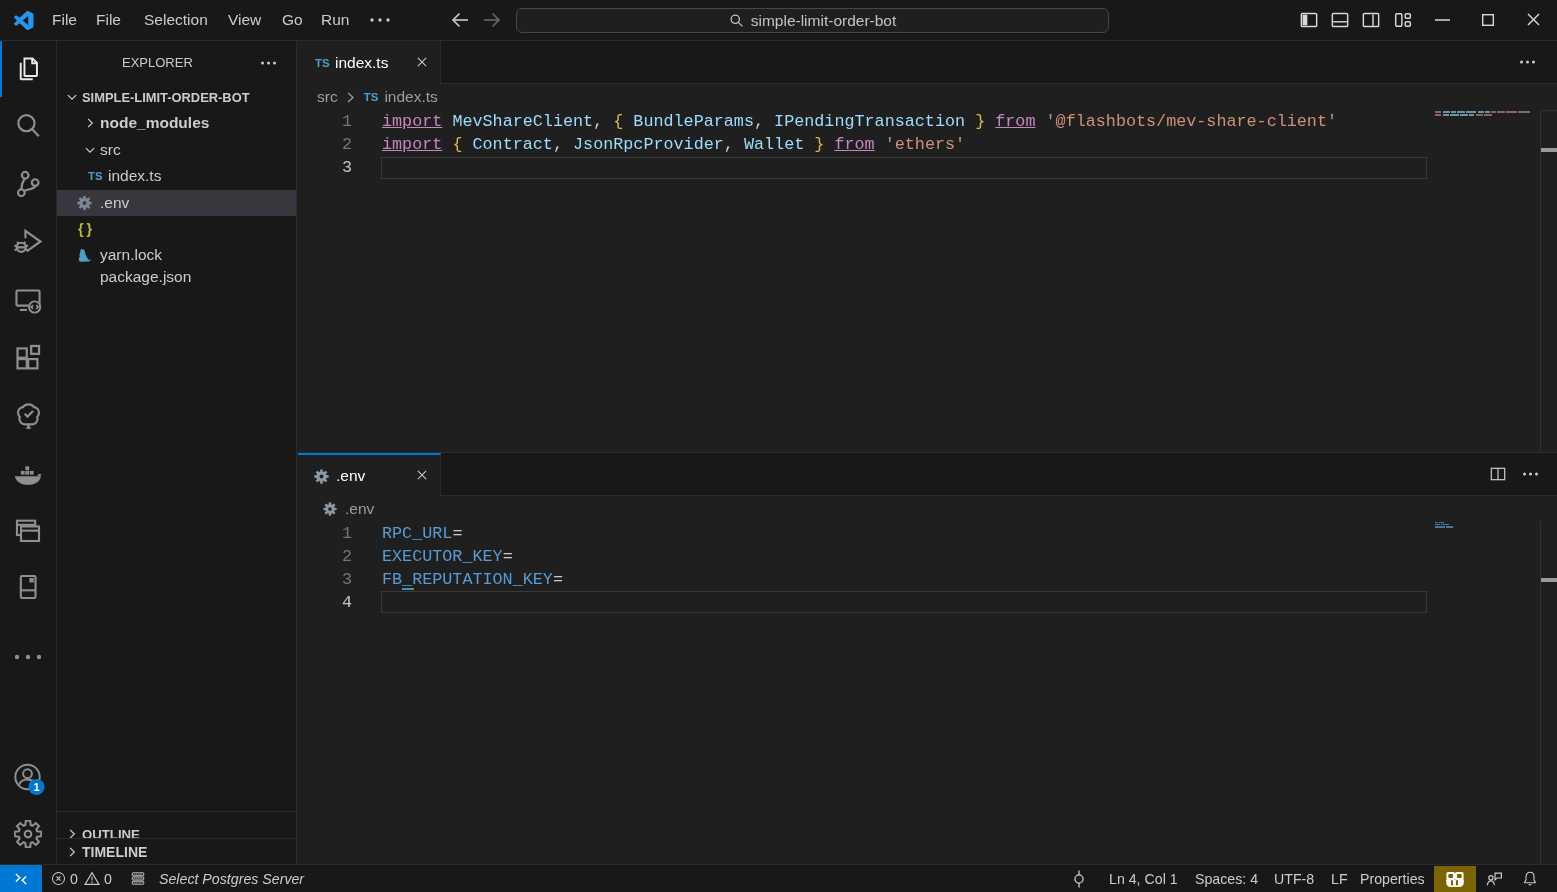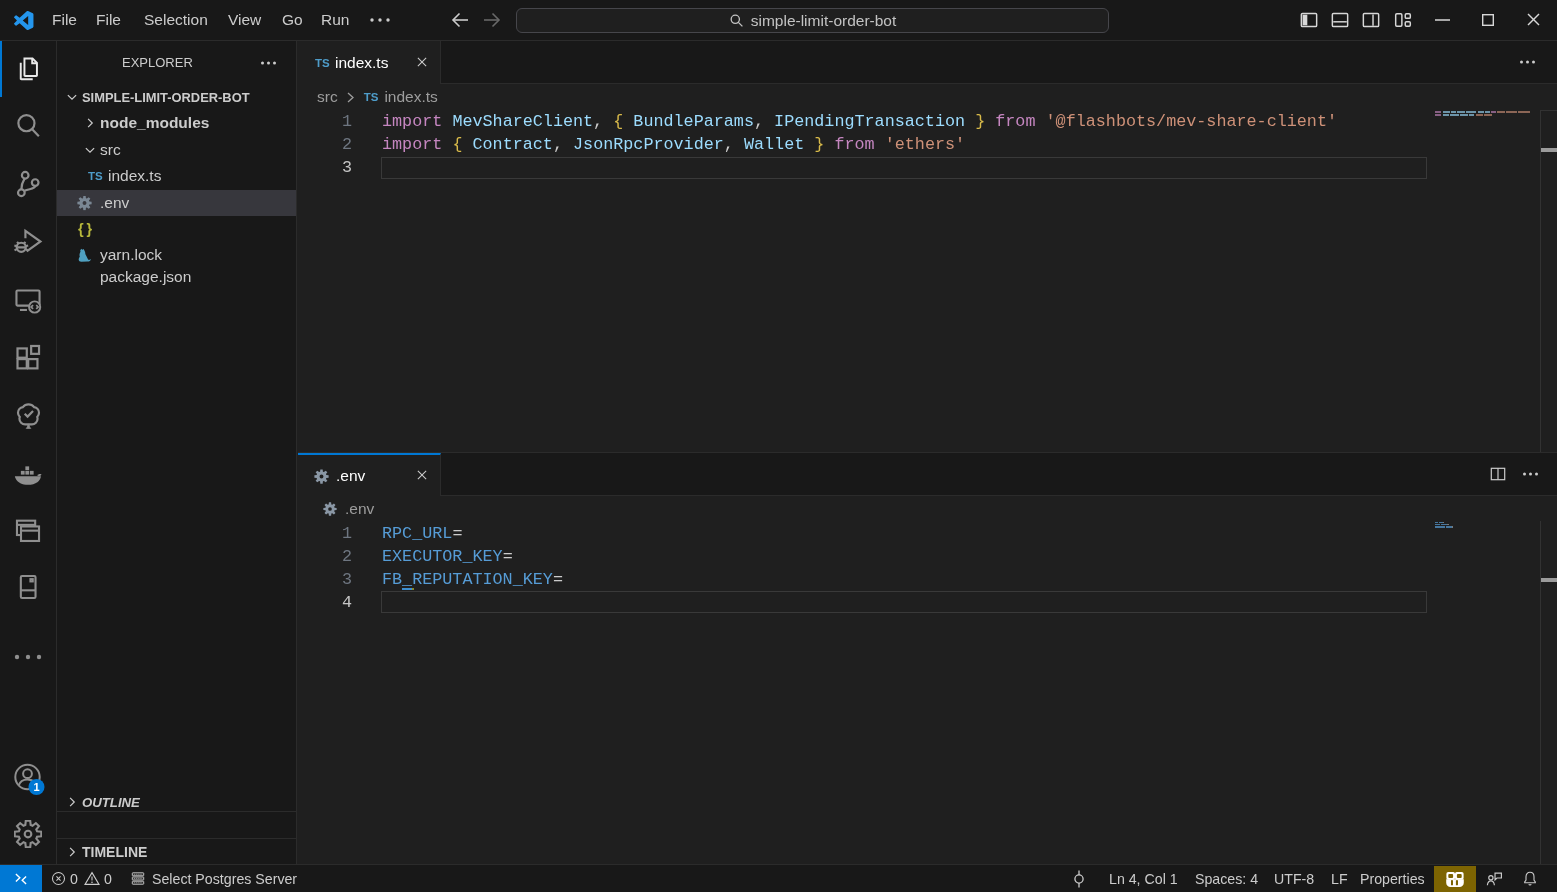--- a/index.html
+++ b/index.html
@@ -21,21 +21,21 @@
 .rowtext { position:absolute; top:50%; transform:translateY(-50%); font-size:15.5px; color:#cccccc; white-space:pre; }
 .chev { position:absolute; top:50%; transform:translateY(-50%); }
 
 #editors { position:absolute; left:298px; top:41px; width:1259px; height:823px; background:#1f1f1f; }
 .tabbar { position:absolute; left:0; width:1259px; height:42px; background:#181818; }
 .tab { position:absolute; left:0; top:0; width:143px; height:42px; background:#1f1f1f; border-right:1px solid #2b2b2b; display:flex; align-items:center; }
 .breadcrumb { position:absolute; left:0; width:1259px; height:27px; display:flex; align-items:center; font-size:15.5px; color:#9d9d9d; }
 .codeline { position:absolute; left:0; width:1259px; height:23px; font-family:"Liberation Mono", monospace; font-size:16.75px; line-height:23px; white-space:pre; }
 .lnum { position:absolute; left:0; width:54px; text-align:right; color:#6e7681; font-family:"Liberation Mono", monospace; font-size:16.75px; line-height:23px; }
 .ctext { position:absolute; left:84px; }
-.kw { color:#c586c0; } .id { color:#9cdcfe; } .br { color:#d8ba4a; } .st { color:#ce9178; } .pn { color:#cccccc; }
+.kw { color:#c586c0;text-decoration:underline; } .id { color:#9cdcfe; } .br { color:#d8ba4a; } .st { color:#ce9178; } .pn { color:#cccccc; }
 .envk { color:#569cd6; }
 
 #statusbar { position:absolute; left:0; top:864px; width:1557px; height:28px; background:#181818; border-top:1px solid #2b2b2b; font-size:14.2px; }
 .sbitem { position:absolute; top:0; height:27px; display:flex; align-items:center; color:#cccccc; gap:6px; }
 </style>
 </head>
 <body>
 <div id="titlebar">
   <svg class="abs" style="left:12px; top:11px;" width="23" height="19" viewBox="0 0 100 100">
     <path fill="#2496ed" d="M99 12.4 L74.1 0.4 a6 6 0 0 0 -6.9 1.2 L29.6 36 L13.4 23.7 a4 4 0 0 0 -5.1 .2 L1.6 30 a4 4 0 0 0 0 5.9 L15.6 50 L1.6 64.1 a4 4 0 0 0 0 5.9 l6.7 6.1 a4 4 0 0 0 5.1 .2 L29.6 64 l37.6 34.3 a6 6 0 0 0 6.9 1.2 L99 87.6 a6 6 0 0 0 3.4 -5.4 V17.8 A6 6 0 0 0 99 12.4 z M74.6 73.9 L46.1 50 L74.6 26.1 Z"></path>
@@ -284,21 +284,21 @@
   <div class="row" style="top:201.4px;">
     <svg class="chev" style="left:19px;" width="16" height="16" viewBox="0 0 16 16">
         <g fill="#4fa0c0">
           <path d="M5.2 1.8 l1.1 1 1.3-.9 .8 1.5 c.7 1.1 1 2.3 .9 3.5 l2.9 5.8 c.9 .1 1.9-.1 2.9-.8 -.3 1.6-1.9 2.6-3.6 2.7 l-6.3 .1 c-1.4 0-2.4-.8-2.5-2 -.1-1 .3-1.9 1.1-2.9 -.5-1.5-.4-3 .3-4.3 l.4-.7 -.3-1.4 z"></path>
         </g>
       </svg>
     <span class="rowtext" style="left:43px;">yarn.lock</span>
   </div>
 
   <div class="abs" style="left:0; top:770px; width:239px; height:1px; background:#2b2b2b;"></div>
-  <div class="row" style="top:748px;font-style:italic;">
+  <div class="row" style="top:780px;">
     <svg class="chev" style="left:9px;" width="12" height="12" viewBox="0 0 16 16">
         <path d="M5.5 2.5 L11 8 L5.5 13.5" fill="none" stroke="#cccccc" stroke-width="1.6"></path>
       </svg>
     <span class="rowtext" style="left:25px; font-weight:bold; font-size:13.2px;">OUTLINE</span>
   </div>
   <div class="abs" style="left:0; top:797px; width:239px; height:1px; background:#2b2b2b;"></div>
   <div class="row" style="top:798px;">
     <svg class="chev" style="left:9px;" width="12" height="12" viewBox="0 0 16 16">
         <path d="M5.5 2.5 L11 8 L5.5 13.5" fill="none" stroke="#cccccc" stroke-width="1.6"></path>
       </svg>
@@ -413,21 +413,21 @@
     <span>0</span>
     <svg style="margin-left:2px;" width="16" height="15" viewBox="0 0 16 15">
         <g fill="none" stroke="#cccccc" stroke-width="1.1">
           <path d="M8 1.6 L15 13.4 H1 Z"></path>
           <path d="M8 5.6 V9.4"></path>
         </g>
         <circle cx="8" cy="11.3" r=".8" fill="#cccccc"></circle>
       </svg>
     <span>0</span>
   </div>
-  <div class="sbitem" style="left:131px; gap:7px;">
+  <div class="sbitem" style="left:131px; gap:14px;font-style:italic;">
     <svg width="14" height="15" viewBox="0 0 16 16">
         <g fill="none" stroke="#cccccc" stroke-width="1.1">
           <rect x="1.5" y="1.5" width="13" height="3.4" rx=".5"></rect>
           <rect x="1.5" y="6.3" width="13" height="3.4" rx=".5"></rect>
           <rect x="1.5" y="11.1" width="13" height="3.4" rx=".5"></rect>
           <path d="M3.2 3.2 h9.6 M3.2 8 h9.6 M3.2 12.8 h9.6" stroke-dasharray="1.1 1.1" stroke-width="1"></path>
         </g>
       </svg>
     <span>Select Postgres Server</span>
   </div>

